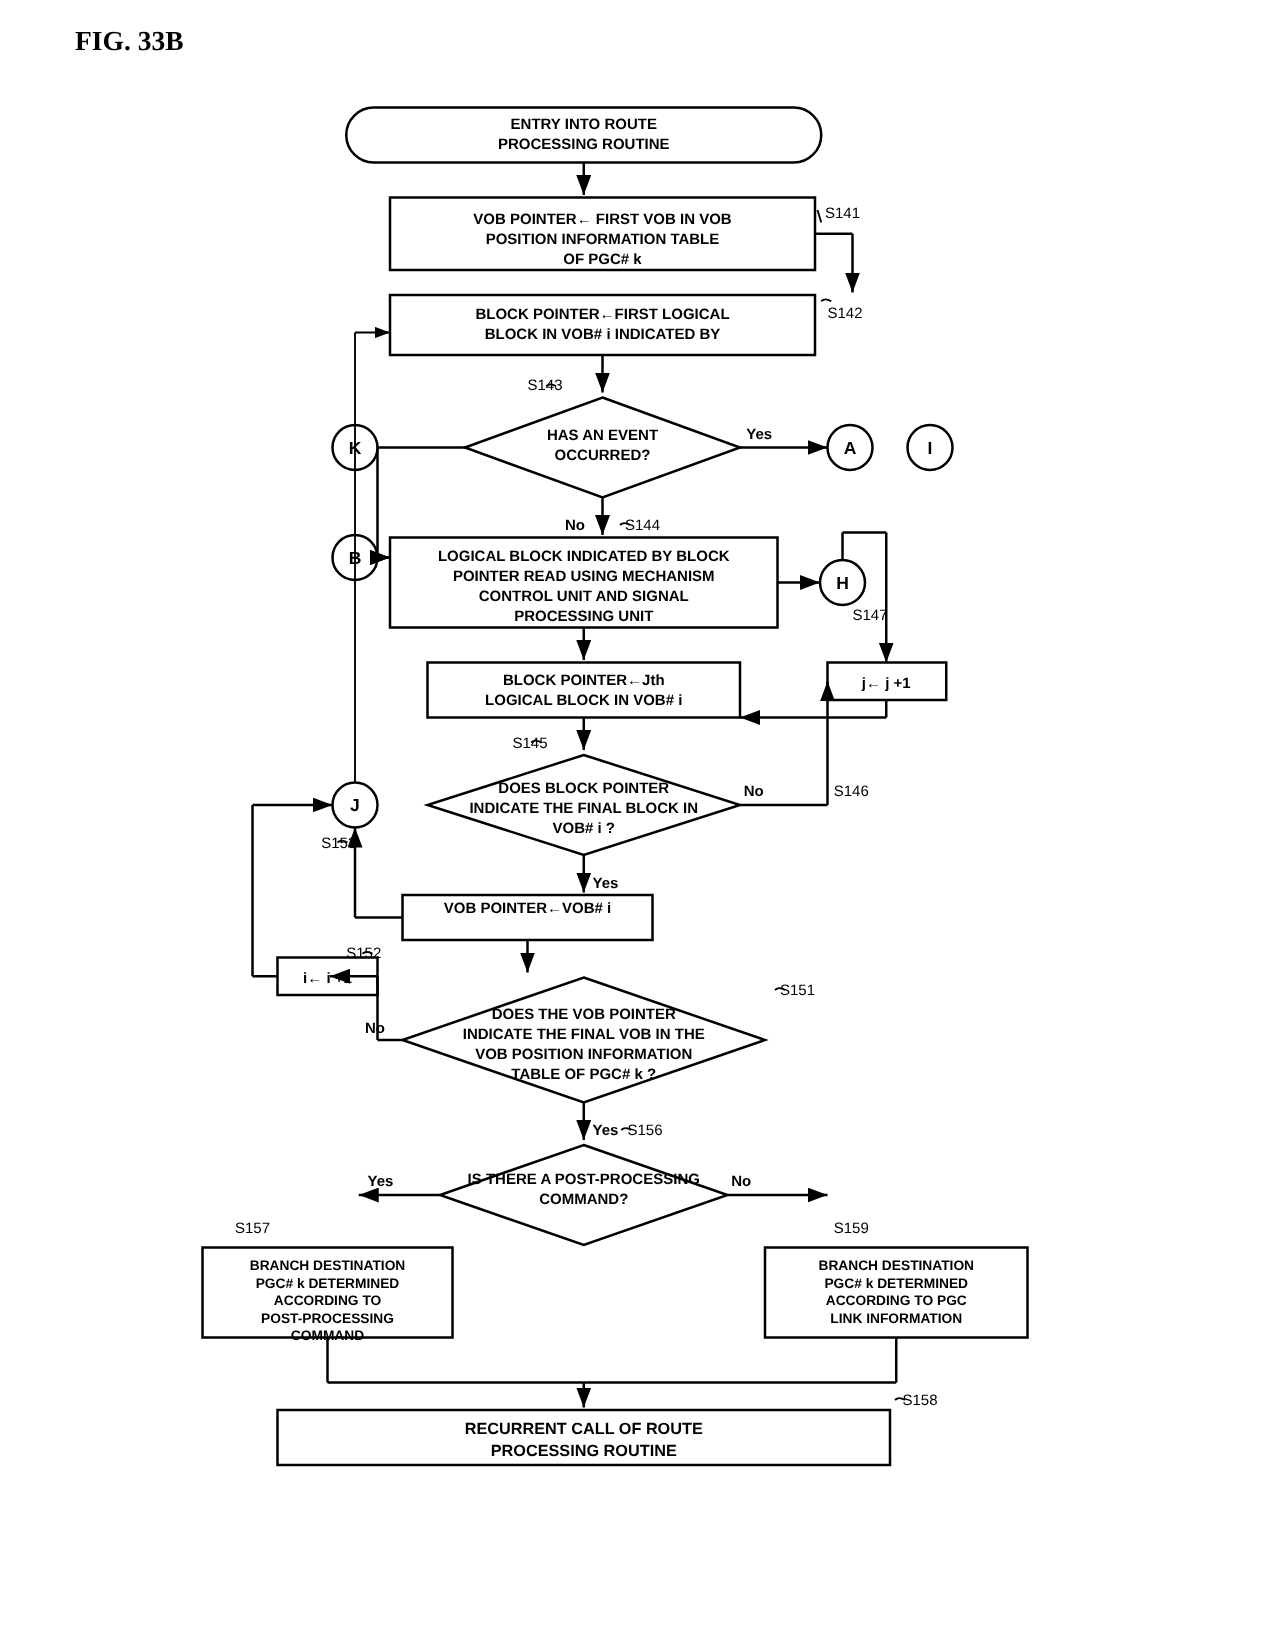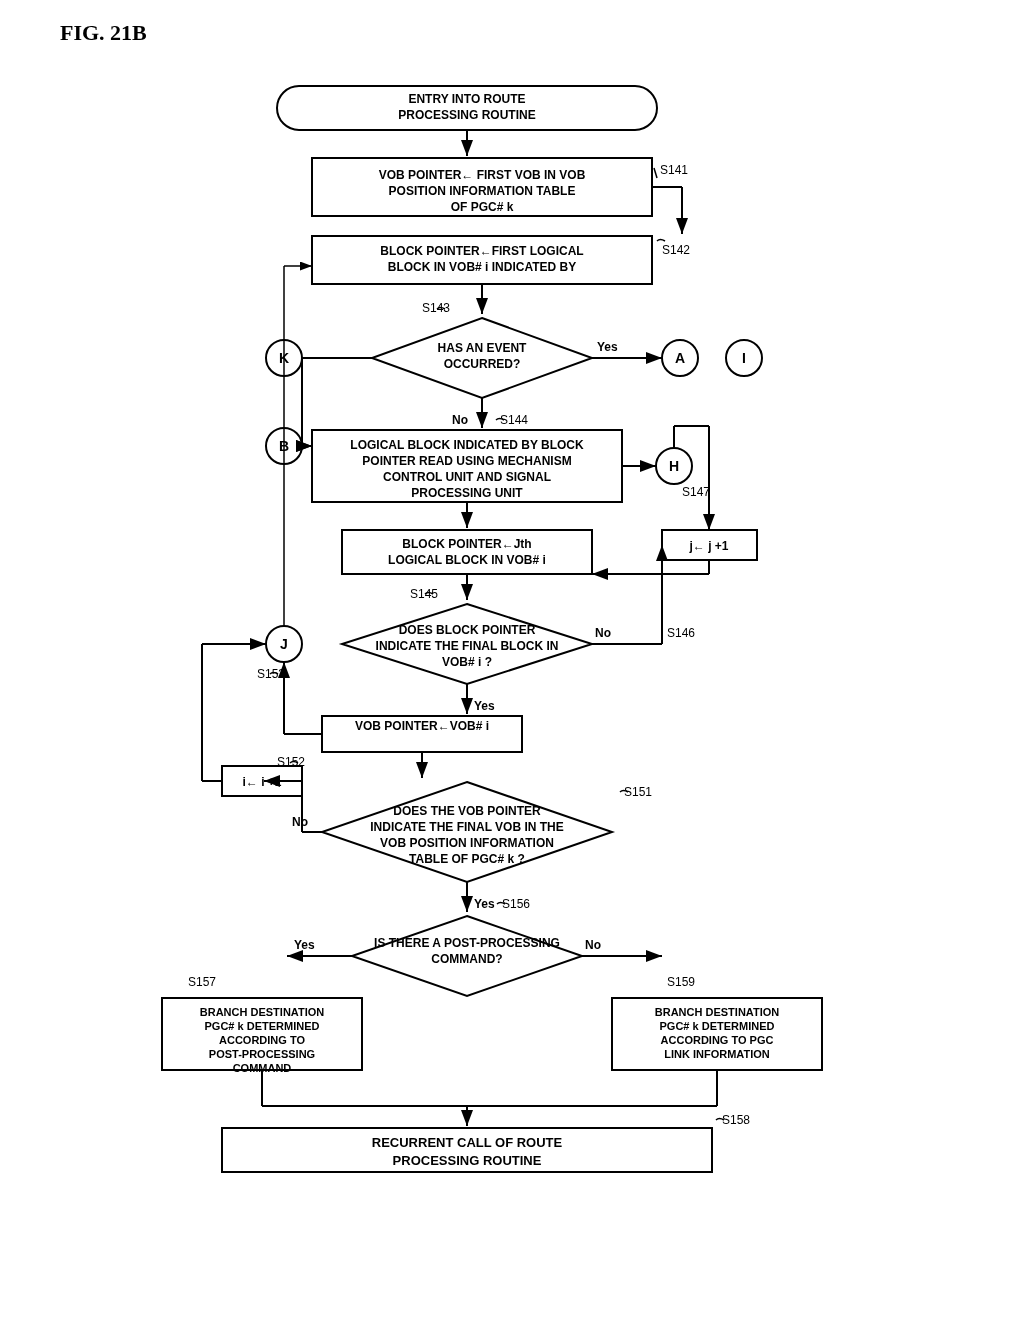--- a/index.html
+++ b/index.html
@@ -43,21 +43,21 @@
       width: 820px;
       margin: 0 auto;
     }
   </style>
 </head>
 <body>
 
 <div class="page">
 
 
-  <div class="fig-label">FIG. 21B</div>
+  <div class="fig-label">FIG. 33B</div>
 
   <div class="flow-section">
     <svg width="820" height="1200">
 
       <defs>
         <marker id="arrowhead" markerWidth="8" markerHeight="6" refX="8" refY="3" orient="auto">
           <polygon points="0 0, 8 3, 0 6" fill="#000"></polygon>
         </marker>
         <marker id="arrowhead-left" markerWidth="8" markerHeight="6" refX="0" refY="3" orient="auto">
           <polygon points="8 0, 0 3, 8 6" fill="#000"></polygon>

